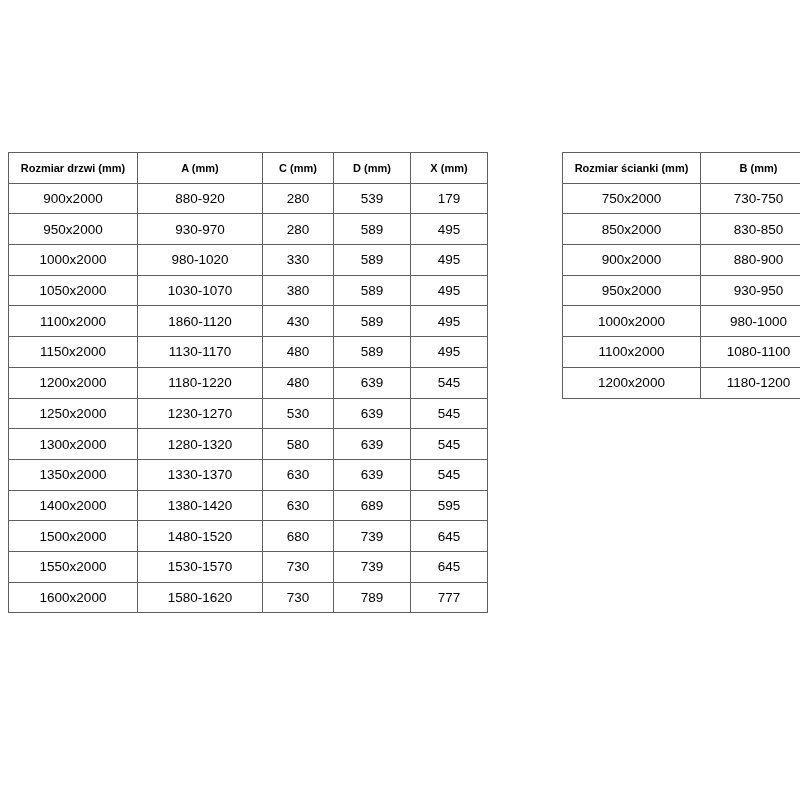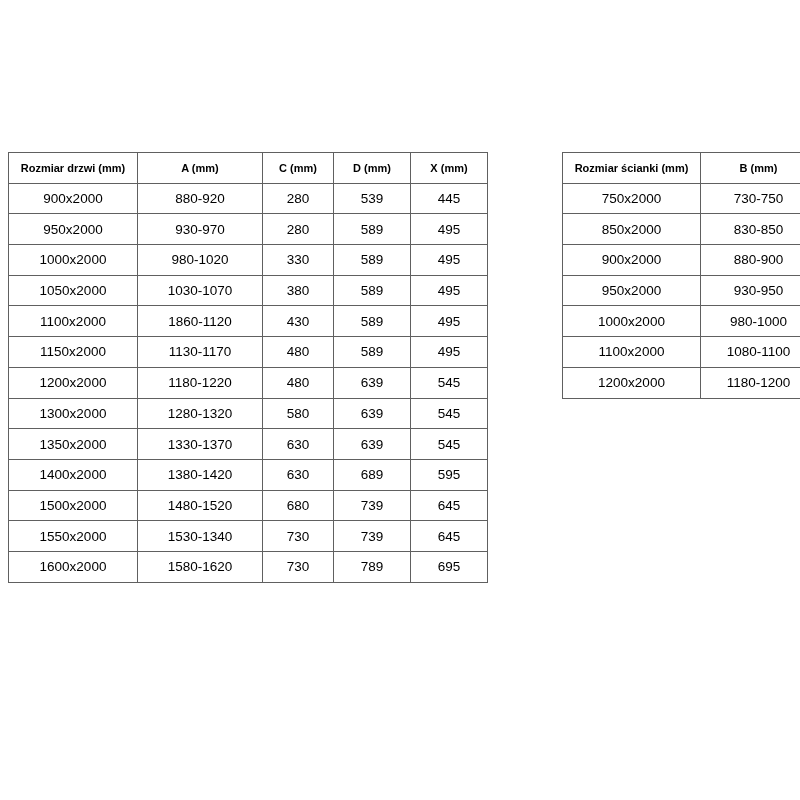--- a/index.html
+++ b/index.html
@@ -73,21 +73,21 @@
           <th>D (mm)</th>
           <th>X (mm)</th>
         </tr>
       </thead>
       <tbody>
         <tr>
           <td>900x2000</td>
           <td>880-920</td>
           <td>280</td>
           <td>539</td>
-          <td>445</td>
+          <td>179</td>
         </tr>
         <tr>
           <td>950x2000</td>
           <td>930-970</td>
           <td>280</td>
           <td>589</td>
           <td>495</td>
         </tr>
         <tr>
           <td>1000x2000</td>
@@ -114,20 +114,27 @@
           <td>1150x2000</td>
           <td>1130-1170</td>
           <td>480</td>
           <td>589</td>
           <td>495</td>
         </tr>
         <tr>
           <td>1200x2000</td>
           <td>1180-1220</td>
           <td>480</td>
+          <td>639</td>
+          <td>545</td>
+        </tr>
+        <tr>
+          <td>1250x2000</td>
+          <td>1230-1270</td>
+          <td>530</td>
           <td>639</td>
           <td>545</td>
         </tr>
         <tr>
           <td>1300x2000</td>
           <td>1280-1320</td>
           <td>580</td>
           <td>639</td>
           <td>545</td>
         </tr>
@@ -147,31 +154,31 @@
         </tr>
         <tr>
           <td>1500x2000</td>
           <td>1480-1520</td>
           <td>680</td>
           <td>739</td>
           <td>645</td>
         </tr>
         <tr>
           <td>1550x2000</td>
-          <td>1530-1340</td>
+          <td>1530-1570</td>
           <td>730</td>
           <td>739</td>
           <td>645</td>
         </tr>
         <tr>
           <td>1600x2000</td>
           <td>1580-1620</td>
           <td>730</td>
           <td>789</td>
-          <td>695</td>
+          <td>777</td>
         </tr>
       </tbody>
     </table>
 
   <table id="wall-table" class="spec">
     <colgroup>
       <col class="c1">
         <col class="c2">
     </colgroup>
   <thead>

